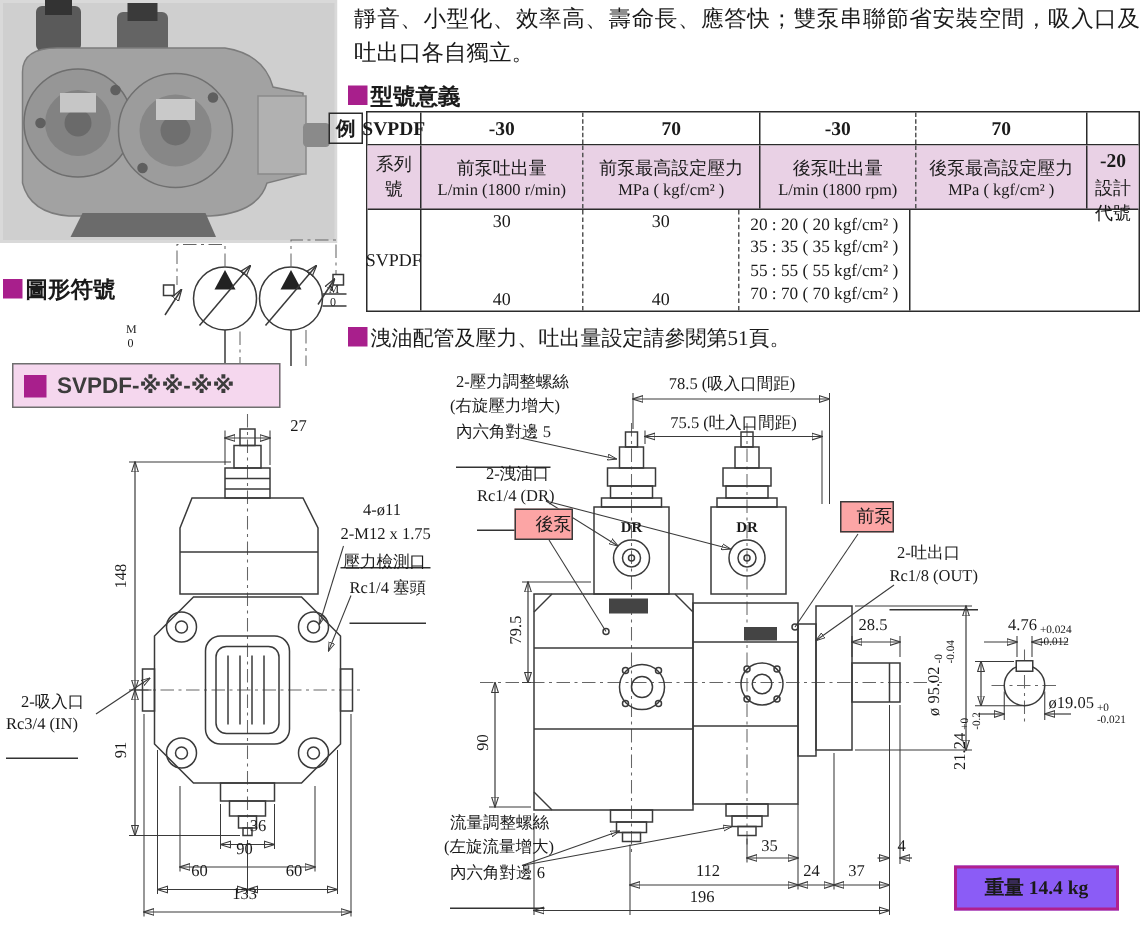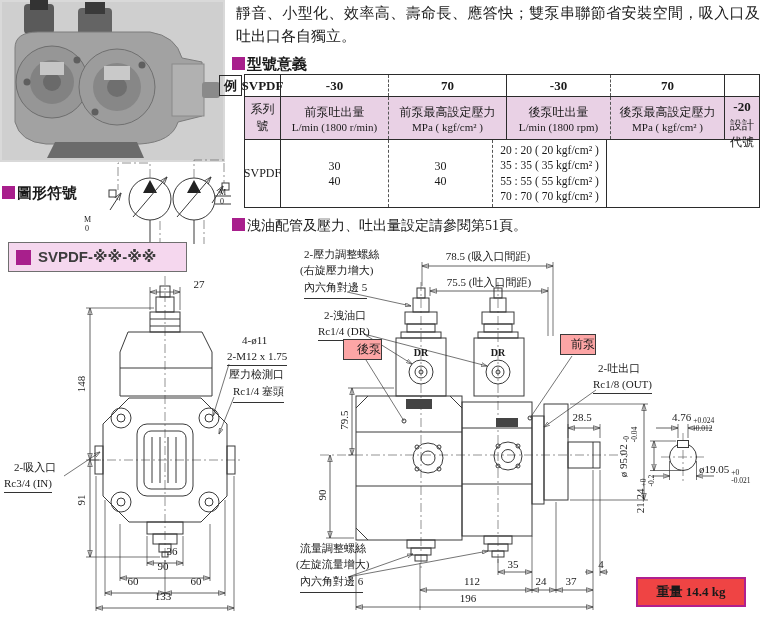--- a/index.html
+++ b/index.html
@@ -19,38 +19,38 @@
   .mrow{display:flex;}
   .mc{box-sizing:border-box;border-right:1px solid #2b2b2b;display:flex;flex-direction:column;
       align-items:center;justify-content:center;text-align:center;}
   .mc.dash{border-right:1px dashed #555;}
   .mc.last{border-right:none;}
   .c1{width:36px;} .c2{width:108px;} .c3{width:118px;} .c4{width:104px;} .c5{width:114px;} .c6{width:34px;margin-top:32px;}
   .r1{height:21px;border-bottom:1px solid #2b2b2b;font-weight:bold;font-size:13px;}
   .r2{height:42px;border-bottom:1px solid #2b2b2b;background:#e9d1e5;font-size:12px;}
   .r2 .sub{font-size:11px;}
   .r3{height:67px;font-size:12px;}
-  .flowcell{justify-content:center;}
+  .flowcell{justify-content:space-between;}
   .pline{font-size:11.5px;line-height:15.5px;white-space:nowrap;}
   
   .banner{background:#f5d7ee;border:1px solid #6f6f6f;display:flex;align-items:center;padding-left:7px;
           font-family:"Liberation Sans","DejaVu Sans",sans-serif;font-weight:bold;font-size:15px;color:#3c3c3c;}
   .banner .sq{width:15px;height:15px;margin-right:7px;}
   
   .lab{position:absolute;font-size:11px;white-space:nowrap;}
   .ctr{position:absolute;font-size:11px;white-space:nowrap;transform:translate(-50%,-50%);}
   .rot{position:absolute;font-size:11px;white-space:nowrap;transform:translate(-50%,-50%) rotate(-90deg);}
-  .ul{border-bottom:1px solid #333;padding-bottom:3px;}
+  .ul{border-bottom:1px solid #333;padding-bottom:16px;}
   .tol{display:inline-flex;flex-direction:column;font-size:7.5px;line-height:7.5px;margin-left:2px;vertical-align:-2px;}
   .tol i{font-style:normal;}
   .tag{position:absolute;background:#fca5a5;border:1px solid #3a3a3a;display:flex;align-items:center;
        justify-content:flex-end;font-size:12px;}
   .drlab{position:absolute;font-size:10px;font-weight:bold;transform:translate(-50%,-50%);}
   .mlab{position:absolute;font-size:8px;white-space:nowrap;}
-  .wbox{position:absolute;background:#ef4444;border:2px solid #b0208f;display:flex;align-items:center;
+  .wbox{position:absolute;background:#8b5cf6;border:2px solid #b0208f;display:flex;align-items:center;
         justify-content:center;font-weight:bold;font-size:13px;}
   
   .s line,.s path,.s rect,.s circle{stroke:#3a3a3a;stroke-width:1;fill:none;}
   .s .fill{fill:#444;stroke:none;}
   .s .wfill{fill:#fff;}
   .s .cl{stroke:#666;stroke-width:.7;stroke-dasharray:9 3 2 3;}
   .s .ext{stroke-width:.7;}
   .s .diml{stroke-width:.8;}
   .s .tri{fill:#222;stroke:none;}
 </style>

